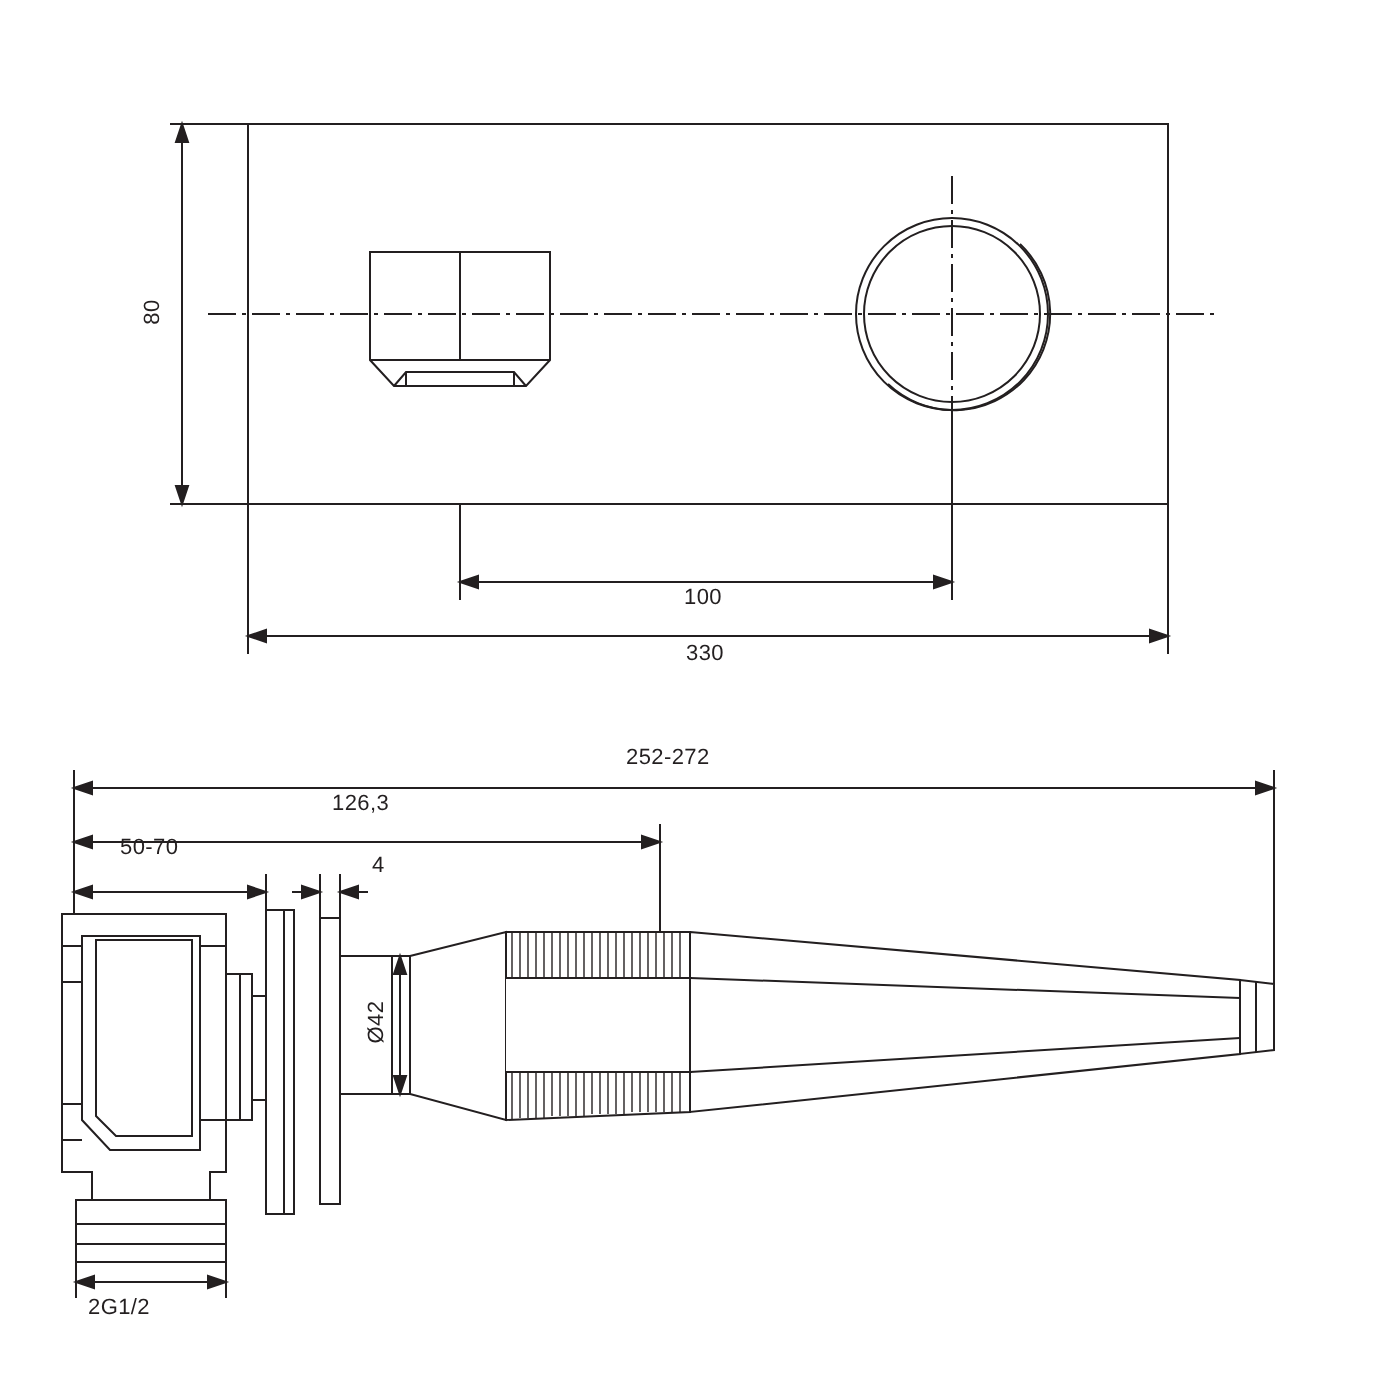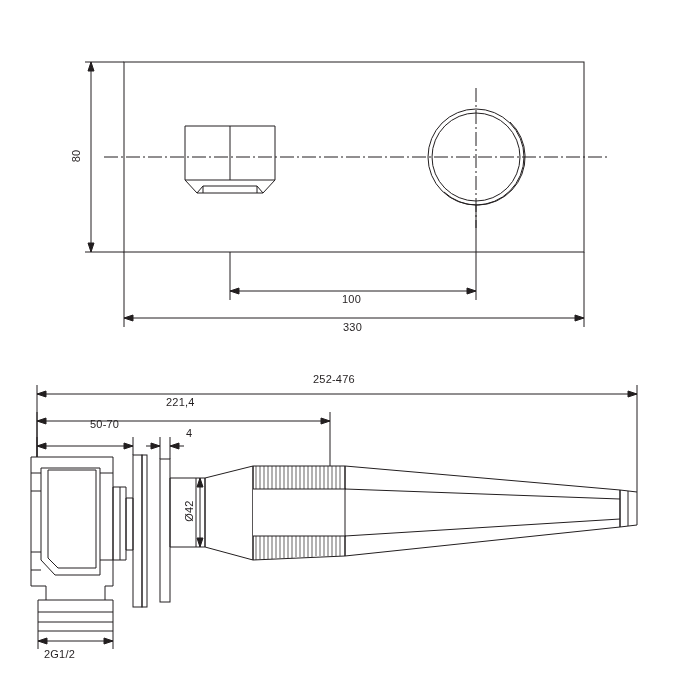--- a/index.html
+++ b/index.html
@@ -183,25 +183,25 @@
 
     </g>
   </svg>
 
   <div class="dimtext vert" style="left:70px; top:150px; transform:rotate(-90deg);">80</div>
 
   <div class="dimtext" style="left:342px; top:293px;">100</div>
 
   <div class="dimtext" style="left:343px; top:321px;">330</div>
 
-  <div class="dimtext" style="left:313px; top:373px;">252-476</div>
-
-  <div class="dimtext" style="left:166px; top:396px;">221,4</div>
-
-  <div class="dimtext" style="left:90px; top:418px;">50-70</div>
+  <div class="dimtext" style="left:313px; top:373px;">252-272</div>
+
+  <div class="dimtext" style="left:166px; top:396px;">126,3</div>
+
+  <div class="dimtext" style="left:60px; top:418px;">50-70</div>
 
   <div class="dimtext" style="left:186px; top:427px;">4</div>
 
   <div class="dimtext vert" style="left:178px; top:505px; transform:rotate(-90deg);">Ø42</div>
 
   <div class="dimtext" style="left:44px; top:648px;">2G1/2</div>
 
 </div>
 
 </body></html>

